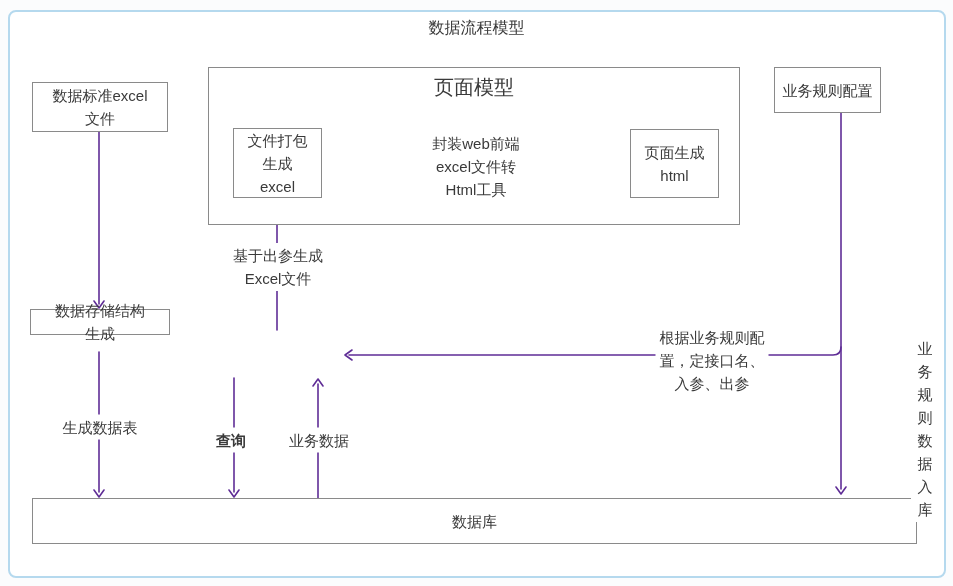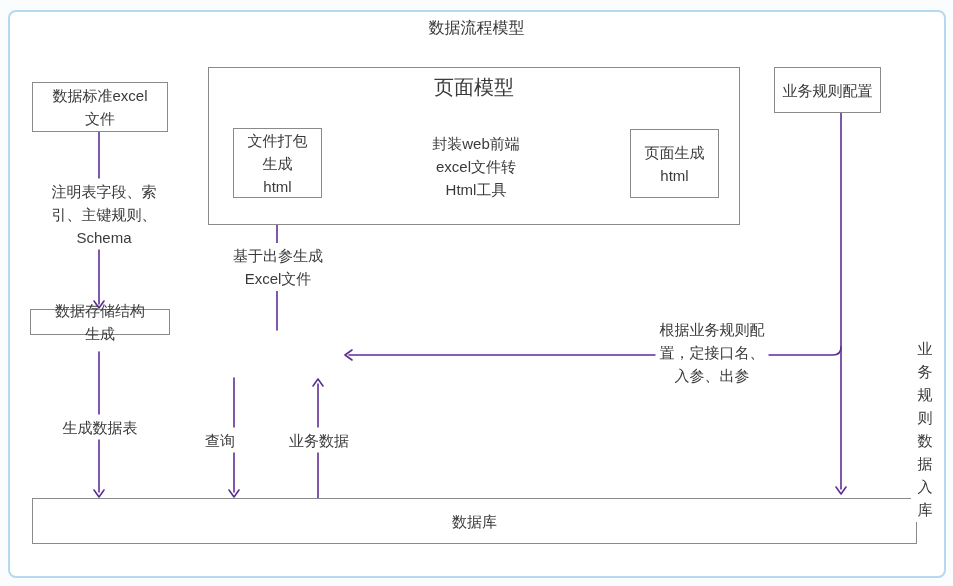--- a/index.html
+++ b/index.html
@@ -74,50 +74,47 @@
 
   <div class="group" style="left:208px;top:67px;width:532px;height:158px;">
     <div class="group-title">页面模型</div>
   </div>
 
   <div class="node" style="left:32px;top:82px;width:136px;height:50px;text-align:center;">数据标准excel
 文件</div>
 
   <div class="node" style="left:233px;top:128px;width:89px;height:70px;">文件打包
 生成
-html</div>
+excel</div>
 
   <div class="node" style="left:630px;top:129px;width:89px;height:69px;">页面生成
 html</div>
 
   <div class="node" style="left:774px;top:67px;width:107px;height:46px;">业务规则配置</div>
 
   <div class="node" style="left:30px;top:309px;width:140px;height:26px;">数据存储结构
 生成</div>
 
 
   <div class="node" style="left:32px;top:498px;width:885px;height:46px;">数据库</div>
 
-  <div class="edge-label" style="left:104px;top:214px;">注明表字段、索
-引、主键规则、
-Schema</div>
 
   <div class="edge-label" style="left:100px;top:427px;">生成数据表</div>
 
   <div class="edge-label" style="left:278px;top:267px;">基于出参生成
 Excel文件</div>
 
   <div class="edge-label" style="left:476px;top:166px;">封装web前端
 excel文件转
 Html工具</div>
 
-  <div class="edge-label" style="left:712px;top:352px;">根据业务规则配
+  <div class="edge-label" style="left:712px;top:360px;">根据业务规则配
 置，定接口名、
 入参、出参</div>
 
-  <div class="edge-label" style="left:220px;top:440px;">查询</div>
+  <div class="edge-label" style="left:231px;top:440px;font-weight:bold;">查询</div>
 
   <div class="edge-label" style="left:319px;top:440px;">业务数据</div>
 
   <div class="edge-label" style="left:893px;top:429px;margin-left:32px;">业务规则
 数据入库</div>
 
 </div>
 
 </body></html>

